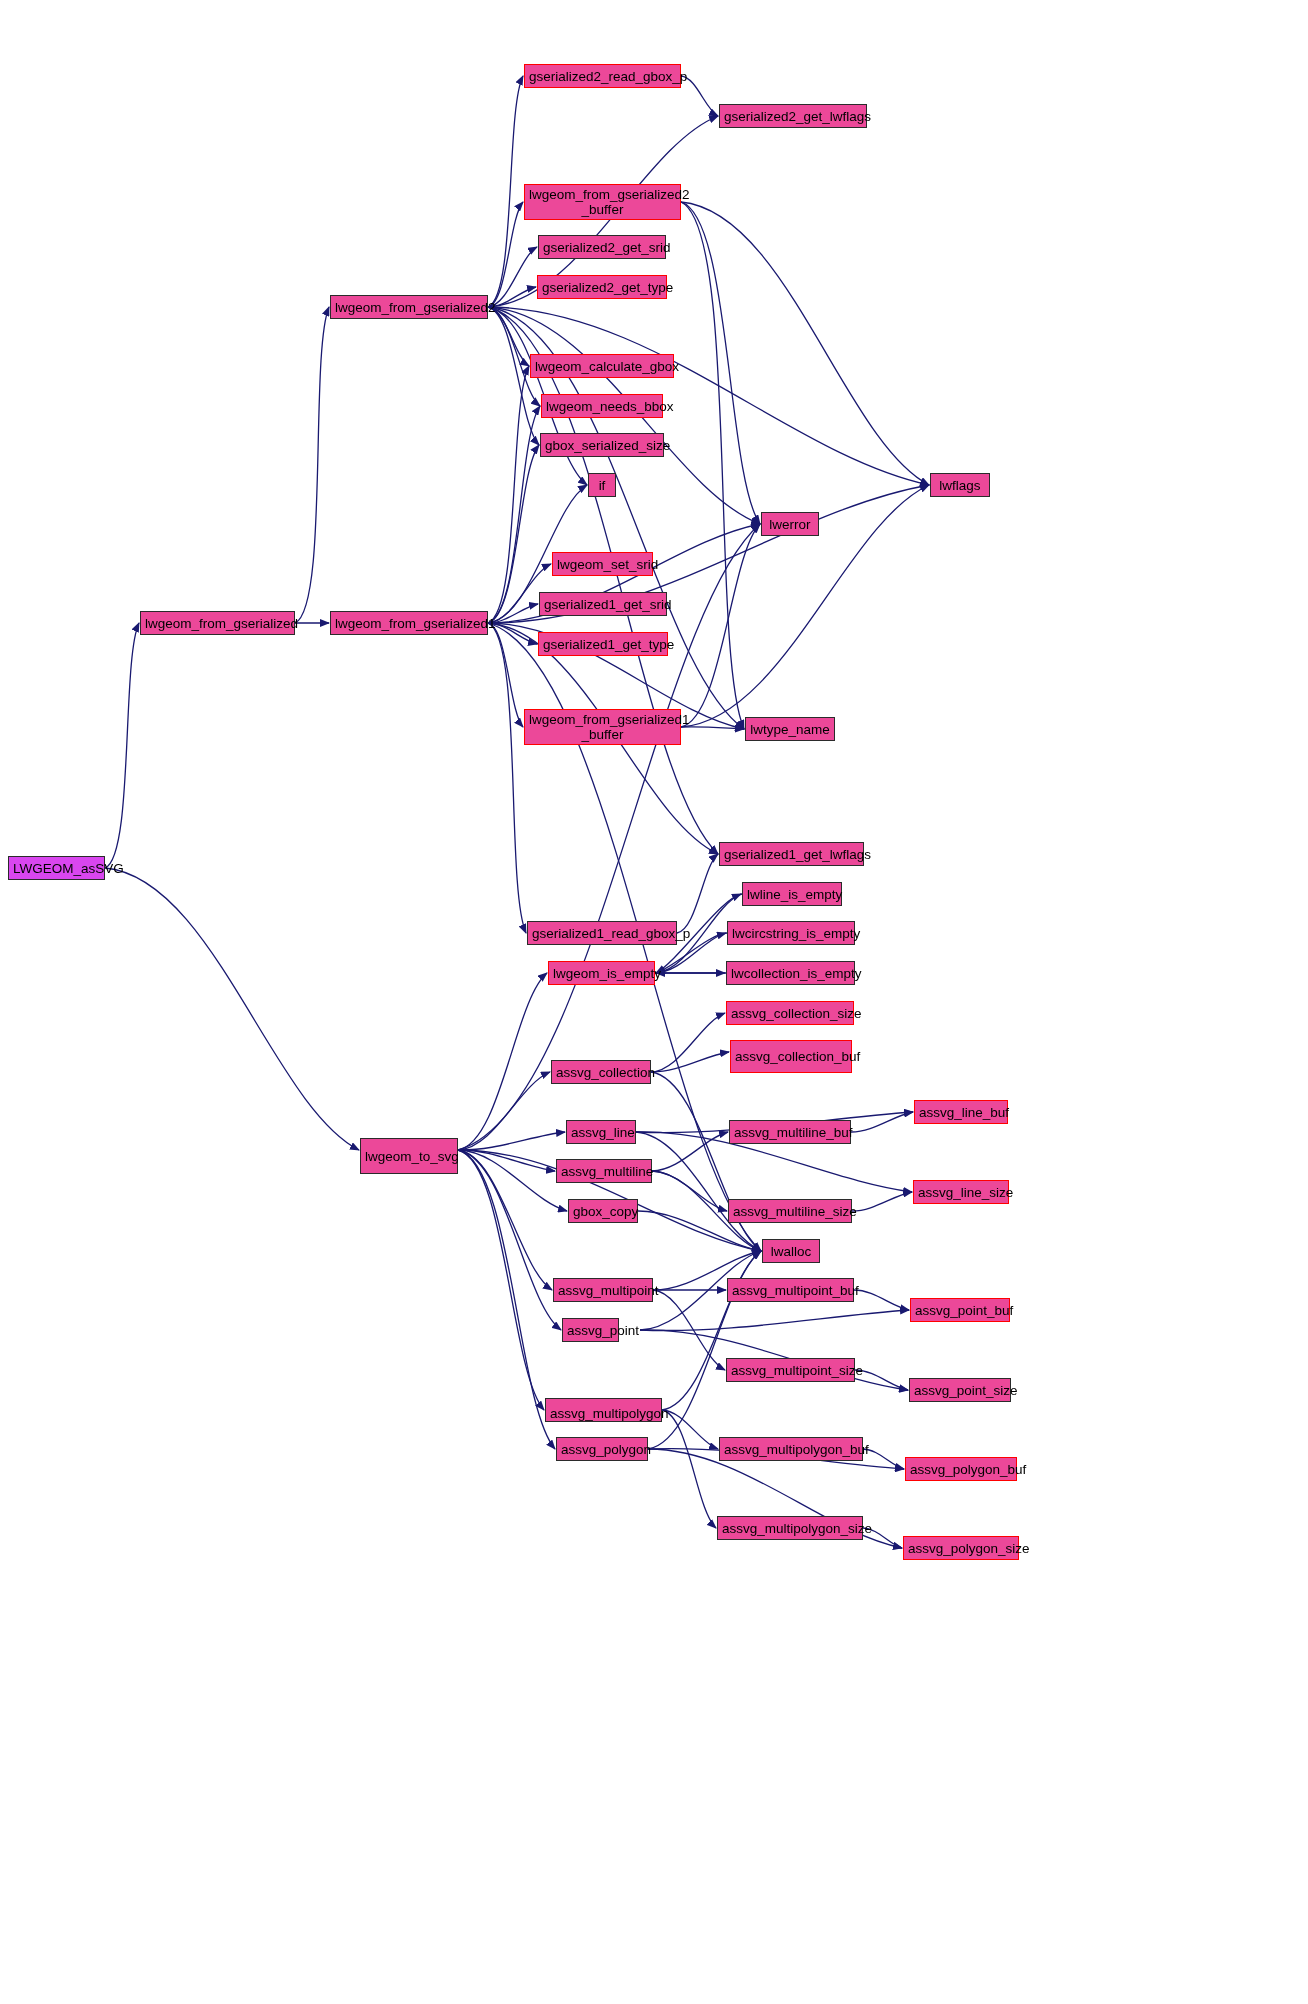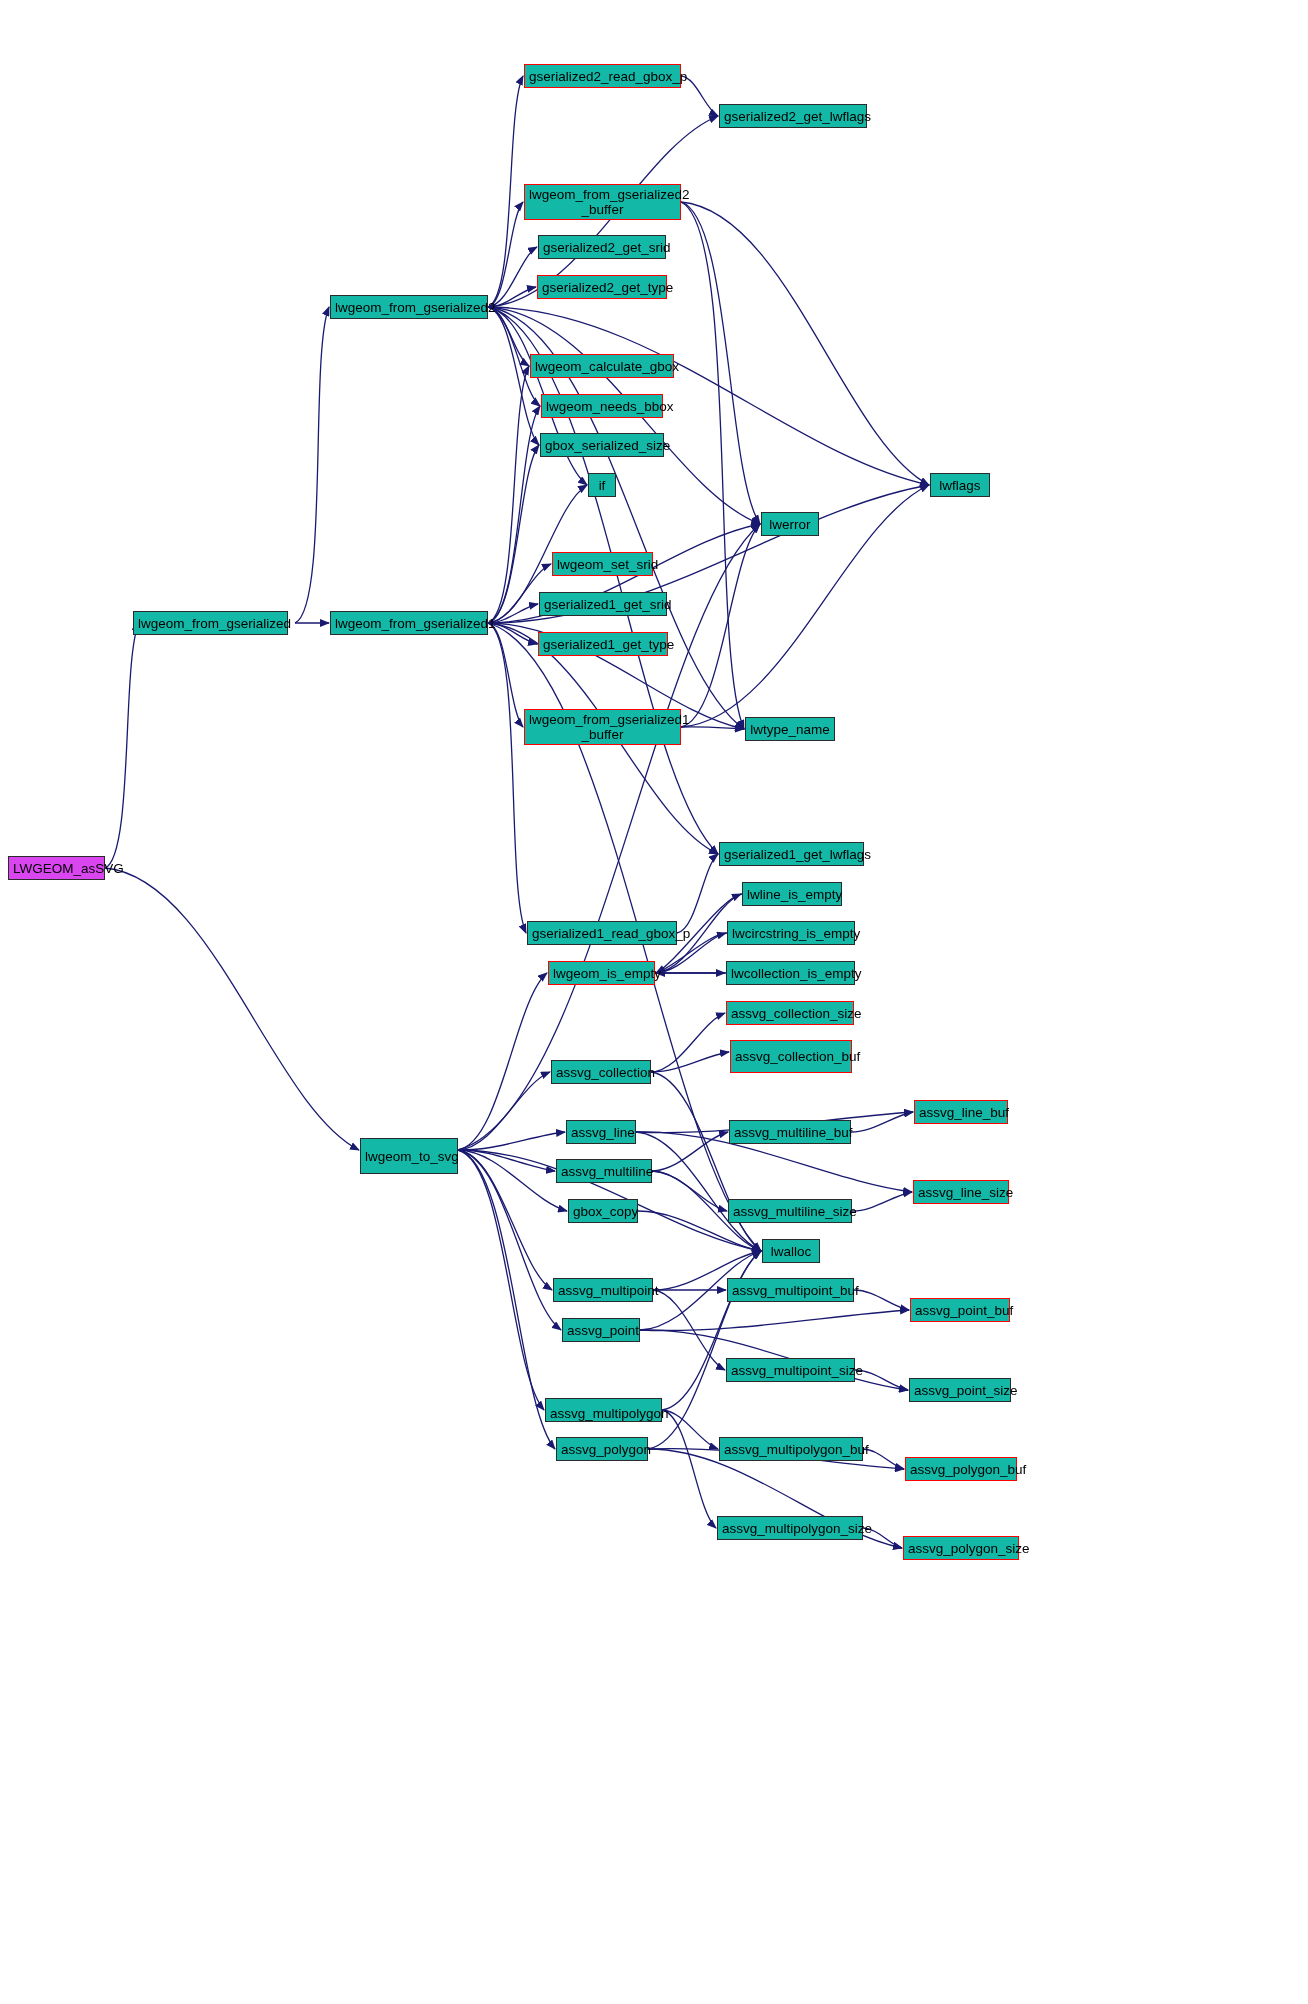--- a/index.html
+++ b/index.html
@@ -1,20 +1,20 @@
 <!DOCTYPE html>
 <html><head>
 <meta charset="utf-8">
 <style>
   html,body{margin:0;padding:0;background:#ffffff;}
   #canvas{position:relative;width:1308px;height:2004px;background:#ffffff;
           font-family:"Liberation Sans","DejaVu Sans",sans-serif;overflow:hidden;}
   #edges{position:absolute;left:0;top:0;width:1308px;height:2004px;}
   .node{position:absolute;box-sizing:border-box;border:1px solid #2b2b2b;
-        background:#14b8a6;color:#000000;display:flex;align-items:center;
+        background:#ec4899;color:#000000;display:flex;align-items:center;
         justify-content:center;text-align:center;font-size:13.5px;line-height:15px;
         white-space:pre;padding:0 4px;}
   .node.red{border-color:#ff0000;}
   .node.root{background:#d946ef;border-color:#2b2b2b;}
   .node span{display:block;width:100%;}
 </style>
 </head>
 <body>
 
 <div id="canvas">
@@ -106,21 +106,21 @@
         <path d="M662,1410 C707.285,1403.8955999999998 725.858,1275.522 761,1251" marker-end="url(#arw)"></path>
         <path d="M648,1449 C737.7199999999999,1445.384 824.08,1463.48 904,1469" marker-end="url(#arw)"></path>
         <path d="M648,1449 C742.56,1449.3384 820.4879999999999,1530.808 902,1548" marker-end="url(#arw)"></path>
         <path d="M648,1449 C700.845,1441.2132000000001 720.426,1281.434 761,1251" marker-end="url(#arw)"></path>
         <path d="M863,1449 C878.545,1449.254 890.73,1465.6299999999999 904,1469" marker-end="url(#arw)"></path>
         <path d="M863,1528 C877.855,1528.29 889.3499999999999,1544.6499999999999 902,1548" marker-end="url(#arw)"></path>
       </g>
   </svg>
   <div id="node-layer">
       <div class="node root" style="left: 8px; top: 856px; width: 97px; height: 24px;"><span>LWGEOM_asSVG</span></div>
-      <div class="node" style="left: 133px; top: 611px; width: 155px; height: 24px;"><span>lwgeom_from_gserialized</span></div>
+      <div class="node" style="left: 140px; top: 611px; width: 155px; height: 24px;"><span>lwgeom_from_gserialized</span></div>
       <div class="node" style="left: 330px; top: 295px; width: 158px; height: 24px;"><span>lwgeom_from_gserialized2</span></div>
       <div class="node" style="left: 330px; top: 611px; width: 158px; height: 24px;"><span>lwgeom_from_gserialized1</span></div>
       <div class="node" style="left: 360px; top: 1138px; width: 98px; height: 36px; justify-content: center;"><span>lwgeom_to_svg</span></div>
       <div class="node red" style="left: 524px; top: 64px; width: 157px; height: 24px;"><span>gserialized2_read_gbox_p</span></div>
       <div class="node" style="left: 719px; top: 104px; width: 148px; height: 24px;"><span>gserialized2_get_lwflags</span></div>
       <div class="node red" style="left: 524px; top: 184px; width: 157px; height: 36px;"><span>lwgeom_from_gserialized2
 _buffer</span></div>
       <div class="node" style="left: 538px; top: 235px; width: 128px; height: 24px;"><span>gserialized2_get_srid</span></div>
       <div class="node red" style="left: 537px; top: 275px; width: 130px; height: 24px;"><span>gserialized2_get_type</span></div>
       <div class="node red" style="left: 530px; top: 354px; width: 144px; height: 24px;"><span>lwgeom_calculate_gbox</span></div>
@@ -148,21 +148,21 @@
       <div class="node" style="left: 566px; top: 1120px; width: 70px; height: 24px;"><span>assvg_line</span></div>
       <div class="node" style="left: 729px; top: 1120px; width: 122px; height: 24px;"><span>assvg_multiline_buf</span></div>
       <div class="node" style="left: 556px; top: 1159px; width: 96px; height: 24px;"><span>assvg_multiline</span></div>
       <div class="node red" style="left: 913px; top: 1180px; width: 96px; height: 24px;"><span>assvg_line_size</span></div>
       <div class="node" style="left: 728px; top: 1199px; width: 124px; height: 24px;"><span>assvg_multiline_size</span></div>
       <div class="node" style="left: 568px; top: 1199px; width: 70px; height: 24px;"><span>gbox_copy</span></div>
       <div class="node" style="left: 762px; top: 1239px; width: 58px; height: 24px;"><span>lwalloc</span></div>
       <div class="node" style="left: 553px; top: 1278px; width: 100px; height: 24px;"><span>assvg_multipoint</span></div>
       <div class="node" style="left: 727px; top: 1278px; width: 127px; height: 24px;"><span>assvg_multipoint_buf</span></div>
       <div class="node red" style="left: 910px; top: 1298px; width: 100px; height: 24px;"><span>assvg_point_buf</span></div>
-      <div class="node" style="left: 562px; top: 1318px; width: 78px; height: 24px; align-items: center;"><span>assvg_point</span></div>
+      <div class="node" style="left: 562px; top: 1318px; width: 57px; height: 24px; align-items: center;"><span>assvg_point</span></div>
       <div class="node" style="left: 726px; top: 1358px; width: 129px; height: 24px;"><span>assvg_multipoint_size</span></div>
       <div class="node" style="left: 909px; top: 1378px; width: 102px; height: 24px;"><span>assvg_point_size</span></div>
       <div class="node" style="left: 545px; top: 1398px; width: 117px; height: 24px; align-items: flex-end;"><span>assvg_multipolygon</span></div>
       <div class="node" style="left: 556px; top: 1437px; width: 92px; height: 24px;"><span>assvg_polygon</span></div>
       <div class="node" style="left: 719px; top: 1437px; width: 144px; height: 24px;"><span>assvg_multipolygon_buf</span></div>
       <div class="node red" style="left: 905px; top: 1457px; width: 112px; height: 24px;"><span>assvg_polygon_buf</span></div>
       <div class="node" style="left: 717px; top: 1516px; width: 146px; height: 24px;"><span>assvg_multipolygon_size</span></div>
       <div class="node red" style="left: 903px; top: 1536px; width: 116px; height: 24px; justify-content: flex-end;"><span>assvg_polygon_size</span></div>
     </div>
 </div>

